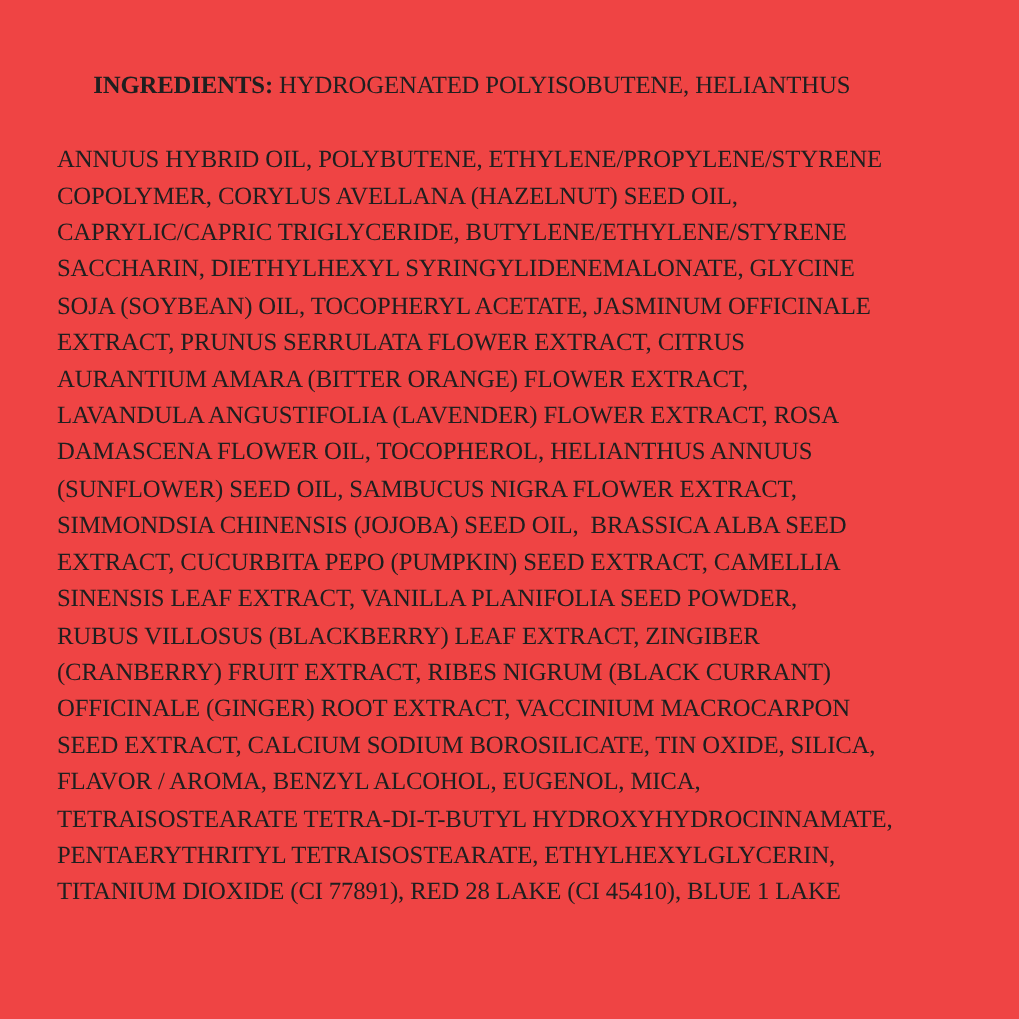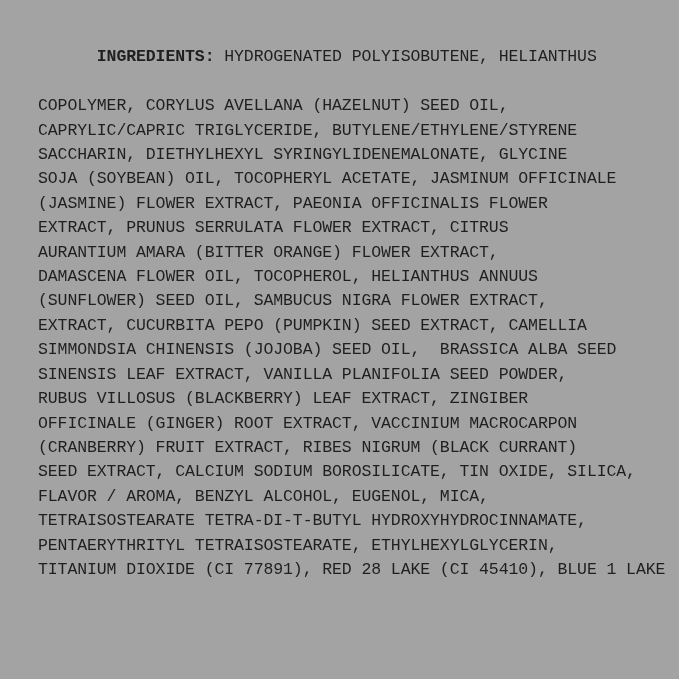--- a/index.html
+++ b/index.html
@@ -4,23 +4,23 @@
 <style>
   html, body {
     margin: 0;
     padding: 0;
     background: #ffffff;
   }
   .page {
     position: relative;
     width: 679px;
     height: 679px;
-    background: #a3a3a3;
+    background: #ef4444;
     overflow: hidden;
-    font-family: Liberation Mono, monospace;
+    font-family: Liberation Serif, serif;
   }
   .ingredients-block {
     position: absolute;
     top: 21px;
     left: 38px;
     right: 26px;
     color: #1f1f1f;
     font-size: 16.5px;
     line-height: 24.4px;
     letter-spacing: -0.1px;
@@ -34,35 +34,36 @@
 </style>
 </head>
 <body>
 
 <div class="page">
   <div class="ingredients-block">
     <div class="line">
       <span class="lead-label">INGREDIENTS:</span><span> HYDROGENATED POLYISOBUTENE, HELIANTHUS</span>
     </div>
     <div id="lines-container">
+        <div class="line">ANNUUS HYBRID OIL, POLYBUTENE, ETHYLENE/PROPYLENE/STYRENE</div>
         <div class="line">COPOLYMER, CORYLUS AVELLANA (HAZELNUT) SEED OIL,</div>
         <div class="line">CAPRYLIC/CAPRIC TRIGLYCERIDE, BUTYLENE/ETHYLENE/STYRENE</div>
         <div class="line">SACCHARIN, DIETHYLHEXYL SYRINGYLIDENEMALONATE, GLYCINE</div>
         <div class="line">SOJA (SOYBEAN) OIL, TOCOPHERYL ACETATE, JASMINUM OFFICINALE</div>
-        <div class="line">(JASMINE) FLOWER EXTRACT, PAEONIA OFFICINALIS FLOWER</div>
         <div class="line">EXTRACT, PRUNUS SERRULATA FLOWER EXTRACT, CITRUS</div>
         <div class="line">AURANTIUM AMARA (BITTER ORANGE) FLOWER EXTRACT,</div>
+        <div class="line">LAVANDULA ANGUSTIFOLIA (LAVENDER) FLOWER EXTRACT, ROSA</div>
         <div class="line">DAMASCENA FLOWER OIL, TOCOPHEROL, HELIANTHUS ANNUUS</div>
         <div class="line">(SUNFLOWER) SEED OIL, SAMBUCUS NIGRA FLOWER EXTRACT,</div>
+        <div class="line">SIMMONDSIA CHINENSIS (JOJOBA) SEED OIL,  BRASSICA ALBA SEED</div>
         <div class="line">EXTRACT, CUCURBITA PEPO (PUMPKIN) SEED EXTRACT, CAMELLIA</div>
-        <div class="line">SIMMONDSIA CHINENSIS (JOJOBA) SEED OIL,  BRASSICA ALBA SEED</div>
         <div class="line">SINENSIS LEAF EXTRACT, VANILLA PLANIFOLIA SEED POWDER,</div>
         <div class="line">RUBUS VILLOSUS (BLACKBERRY) LEAF EXTRACT, ZINGIBER</div>
+        <div class="line">(CRANBERRY) FRUIT EXTRACT, RIBES NIGRUM (BLACK CURRANT)</div>
         <div class="line">OFFICINALE (GINGER) ROOT EXTRACT, VACCINIUM MACROCARPON</div>
-        <div class="line">(CRANBERRY) FRUIT EXTRACT, RIBES NIGRUM (BLACK CURRANT)</div>
         <div class="line">SEED EXTRACT, CALCIUM SODIUM BOROSILICATE, TIN OXIDE, SILICA,</div>
         <div class="line">FLAVOR / AROMA, BENZYL ALCOHOL, EUGENOL, MICA,</div>
         <div class="line">TETRAISOSTEARATE TETRA-DI-T-BUTYL HYDROXYHYDROCINNAMATE,</div>
         <div class="line">PENTAERYTHRITYL TETRAISOSTEARATE, ETHYLHEXYLGLYCERIN,</div>
         <div class="line">TITANIUM DIOXIDE (CI 77891), RED 28 LAKE (CI 45410), BLUE 1 LAKE</div>
       </div>
   </div>
 </div>
 
 </body></html>

